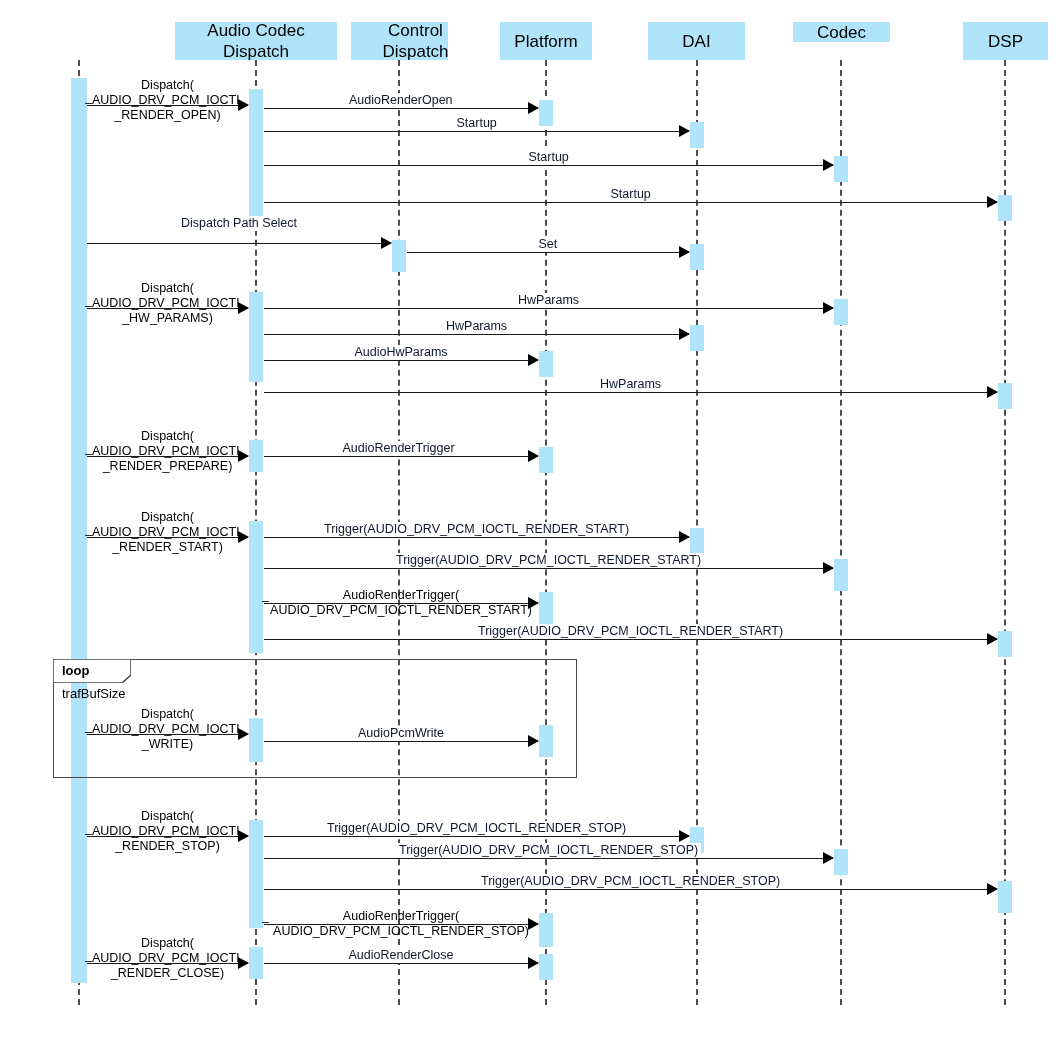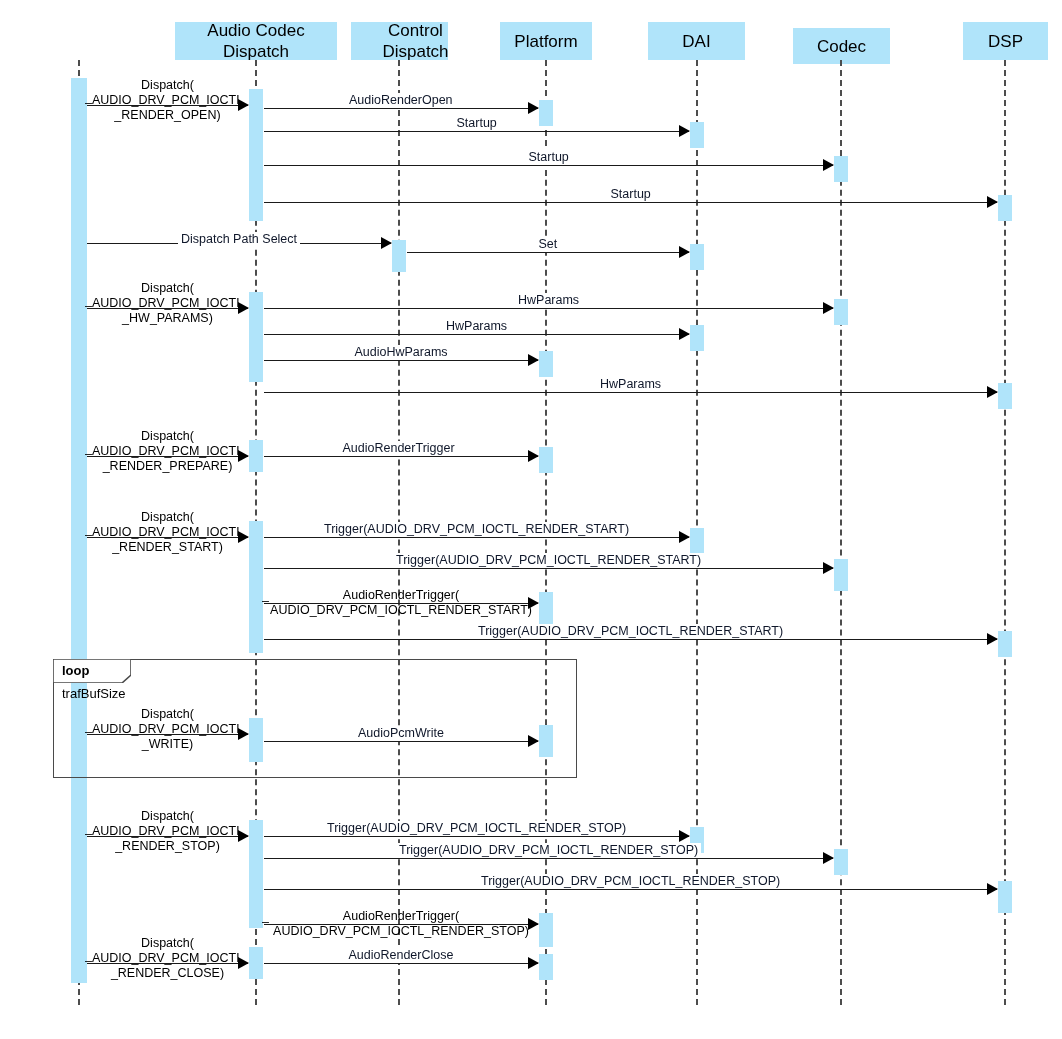--- a/index.html
+++ b/index.html
@@ -112,21 +112,21 @@
     <div class="lifeline-head" style="left: 175px; top: 22px; width: 162px; height: 38px;"><span>Audio Codec
 Dispatch</span></div>
     <div class="lifeline" style="left: 255px; top: 60px; height: 945px;"></div>
     <div class="lifeline-head" style="left: 351px; top: 22px; width: 97px; height: 38px; padding-left: 32px;"><span>Control
 Dispatch</span></div>
     <div class="lifeline" style="left: 398px; top: 60px; height: 945px;"></div>
     <div class="lifeline-head" style="left: 500px; top: 22px; width: 92px; height: 38px;"><span>Platform</span></div>
     <div class="lifeline" style="left: 545px; top: 60px; height: 945px;"></div>
     <div class="lifeline-head" style="left: 648px; top: 22px; width: 97px; height: 38px;"><span>DAI</span></div>
     <div class="lifeline" style="left: 696px; top: 60px; height: 945px;"></div>
-    <div class="lifeline-head" style="left: 793px; top: 28px; width: 97px; height: 36px;"><span>Codec</span></div>
+    <div class="lifeline-head" style="left: 793px; top: 22px; width: 97px; height: 20px;"><span>Codec</span></div>
     <div class="lifeline" style="left: 840px; top: 60px; height: 945px;"></div>
     <div class="lifeline-head" style="left: 963px; top: 22px; width: 85px; height: 38px;"><span>DSP</span></div>
     <div class="lifeline" style="left: 1004px; top: 60px; height: 945px;"></div>
     <div class="activation" style="left: 71px; top: 78px; width: 16px; height: 905px;"></div>
     <div class="activation" style="left: 249px; top: 89px; width: 14px; height: 132px;"></div>
     <div class="activation" style="left: 539px; top: 100px; width: 14px; height: 26px;"></div>
     <div class="activation" style="left: 690px; top: 122px; width: 14px; height: 26px;"></div>
     <div class="activation" style="left: 834px; top: 156px; width: 14px; height: 26px;"></div>
     <div class="activation" style="left: 998px; top: 195px; width: 14px; height: 26px;"></div>
     <div class="activation" style="left: 392px; top: 240px; width: 14px; height: 32px;"></div>
@@ -165,21 +165,21 @@
     <div class="arrowhead" style="left: 679px; top: 125px;"></div>
     <div class="msg-label" style="left: 453.5px; top: 116px;">Startup</div>
     <div class="msg-line" style="left: 264px; top: 165px; width: 569px;"></div>
     <div class="arrowhead" style="left: 823px; top: 159px;"></div>
     <div class="msg-label" style="left: 525.5px; top: 150px;">Startup</div>
     <div class="msg-line" style="left: 264px; top: 202px; width: 733px;"></div>
     <div class="arrowhead" style="left: 987px; top: 196px;"></div>
     <div class="msg-label" style="left: 607.5px; top: 187px;">Startup</div>
     <div class="msg-line" style="left: 87px; top: 243px; width: 304px;"></div>
     <div class="arrowhead" style="left: 381px; top: 237px;"></div>
-    <div class="msg-label" style="left: 178px; top: 232px;">Dispatch Path Select</div>
+    <div class="msg-label" style="left: 178px; top: 216px;">Dispatch Path Select</div>
     <div class="msg-line" style="left: 407px; top: 252px; width: 282px;"></div>
     <div class="arrowhead" style="left: 679px; top: 246px;"></div>
     <div class="msg-label" style="left: 535.5px; top: 237px;">Set</div>
     <div class="msg-line" style="left: 87px; top: 308px; width: 161px;"></div>
     <div class="arrowhead" style="left: 238px; top: 302px;"></div>
     <div class="self-label" style="left: 7.5px; top: 281px; width: 320px;">Dispatch(
 AUDIO_DRV_PCM_IOCTL
 _HW_PARAMS)</div>
     <div class="self-label" style="left: 85px; top: 299px;">–</div>
     <div class="msg-line" style="left: 264px; top: 308px; width: 569px;"></div>

